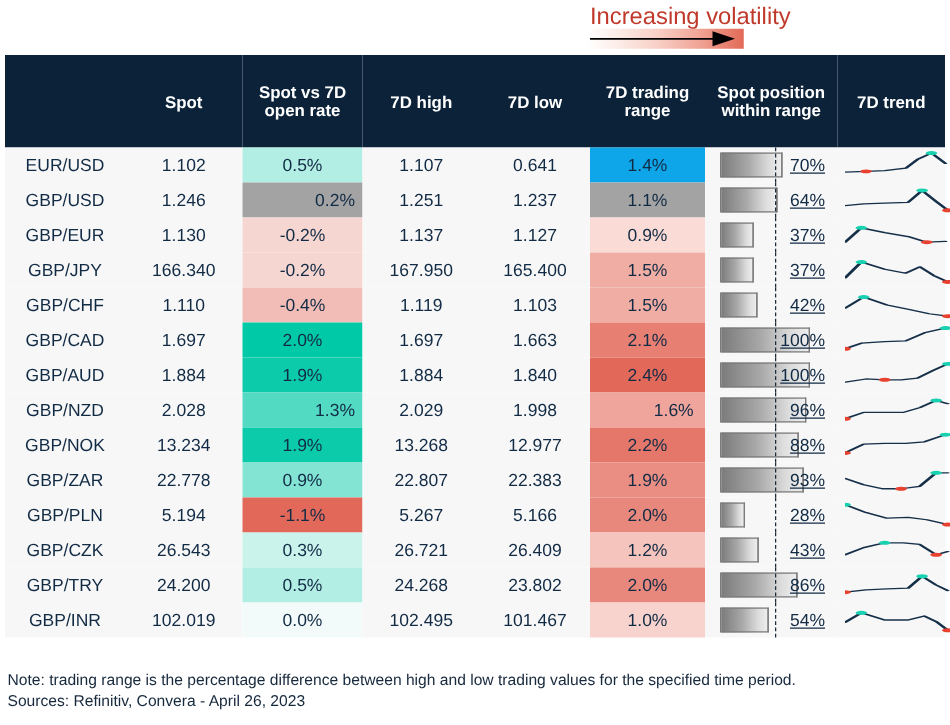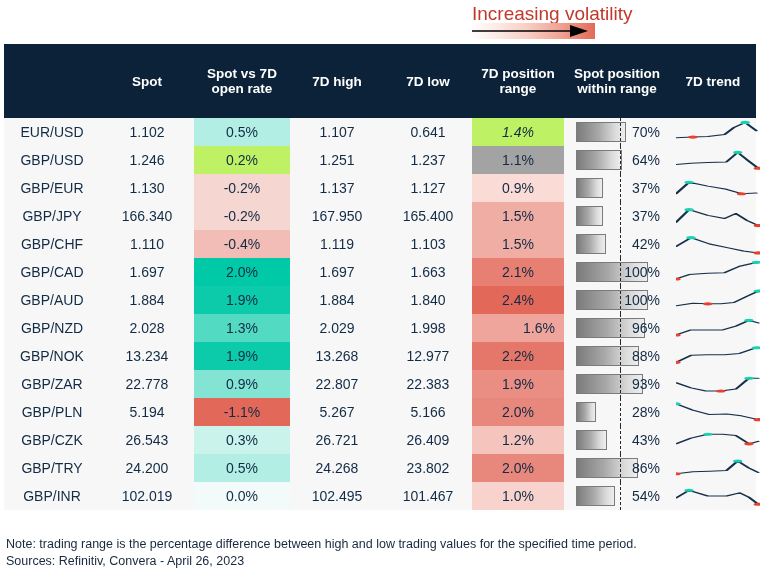--- a/index.html
+++ b/index.html
@@ -66,21 +66,21 @@
     border:1px solid #7b7b7b;
     background:linear-gradient(to right,#7b7b7b 0%,#a8a8a8 45%,#dcdcdc 80%,#eeeeee 100%);
     box-sizing:border-box;
   }
   .posdash{
     position:absolute;left:50px;top:0;width:0;height:28px;
     border-left:1.5px dashed #1b2b3a;
   }
   .postext{
     position:absolute;right:4px;top:0;height:28px;line-height:28px;
-    font-size:14px;color:#122b45;
+    font-size:14px;color:#122b45;text-decoration:underline;
   }
 
   
   .sparkwrap{width:86px;height:28px;display:block;}
 
   
   .notes{
     position:absolute;left:6px;top:536px;width:740px;
     font-size:12.5px;color:#17293d;line-height:17px;
   }
@@ -112,52 +112,52 @@
         <col class="c-pos">
         <col class="c-trend">
     </colgroup>
     <thead>
       <tr>
         <th></th>
         <th>Spot</th>
         <th>Spot vs 7D open rate</th>
         <th>7D high</th>
         <th>7D low</th>
-        <th>7D position range</th>
+        <th>7D trading range</th>
         <th>Spot position within range</th>
         <th>7D trend</th>
       </tr>
     </thead>
     <tbody id="fx-body">
         <tr>
           <td class="pair">EUR/USD</td>
           <td class="spot">1.102</td>
           <td class="chg" style="background: rgb(179, 238, 228);">0.5%</td>
           <td class="num">1.107</td>
           <td class="num">0.641</td>
-          <td class="rng" style="background: #bef264; font-style: italic;">1.4%</td>
+          <td class="rng" style="background: #0ea5e9;">1.4%</td>
           <td class="posc">
             <div class="poswrap">
               <div class="posbar" style="width:50px"></div>
               <div class="posdash"></div>
               <div class="postext">70%</div>
             </div>
           </td>
           <td class="trend">
             <svg class="sparkwrap" viewBox="0 0 92 88" preserveAspectRatio="none">
               <path d="M0 62 L18 60 L34 58 L52 52 L62 30 L74 14 L86 40" fill="none" stroke="#16304a" stroke-width="3.2" stroke-linecap="round" stroke-linejoin="round"></path>
               <circle cx="18" cy="60" r="5" fill="#e8412f"></circle>
               <circle cx="74" cy="14" r="5" fill="#17d1b0"></circle>
             </svg>
           </td>
         </tr>
         <tr>
           <td class="pair">GBP/USD</td>
           <td class="spot">1.246</td>
-          <td class="chg" style="background: #bef264;">0.2%</td>
+          <td class="chg" style="background: #a3a3a3; text-align: right;">0.2%</td>
           <td class="num">1.251</td>
           <td class="num">1.237</td>
           <td class="rng" style="background: #a3a3a3;">1.1%</td>
           <td class="posc">
             <div class="poswrap">
               <div class="posbar" style="width:46px"></div>
               <div class="posdash"></div>
               <div class="postext">64%</div>
             </div>
           </td>
@@ -275,21 +275,21 @@
             <svg class="sparkwrap" viewBox="0 0 92 88" preserveAspectRatio="none">
               <path d="M0 62 L18 54 L34 56 L48 56 L62 52 L76 32 L88 16" fill="none" stroke="#16304a" stroke-width="3.2" stroke-linecap="round" stroke-linejoin="round"></path>
               <circle cx="34" cy="56" r="5" fill="#e8412f"></circle>
               <circle cx="88" cy="16" r="5" fill="#17d1b0"></circle>
             </svg>
           </td>
         </tr>
         <tr>
           <td class="pair">GBP/NZD</td>
           <td class="spot">2.028</td>
-          <td class="chg" style="background: rgb(83, 218, 195);">1.3%</td>
+          <td class="chg" style="background: rgb(83, 218, 195); text-align: right;">1.3%</td>
           <td class="num">2.029</td>
           <td class="num">1.998</td>
           <td class="rng" style="background: rgb(239, 165, 156); padding-left: 48px;">1.6%</td>
           <td class="posc">
             <div class="poswrap">
               <div class="posbar" style="width:69px"></div>
               <div class="posdash"></div>
               <div class="postext">96%</div>
             </div>
           </td>

